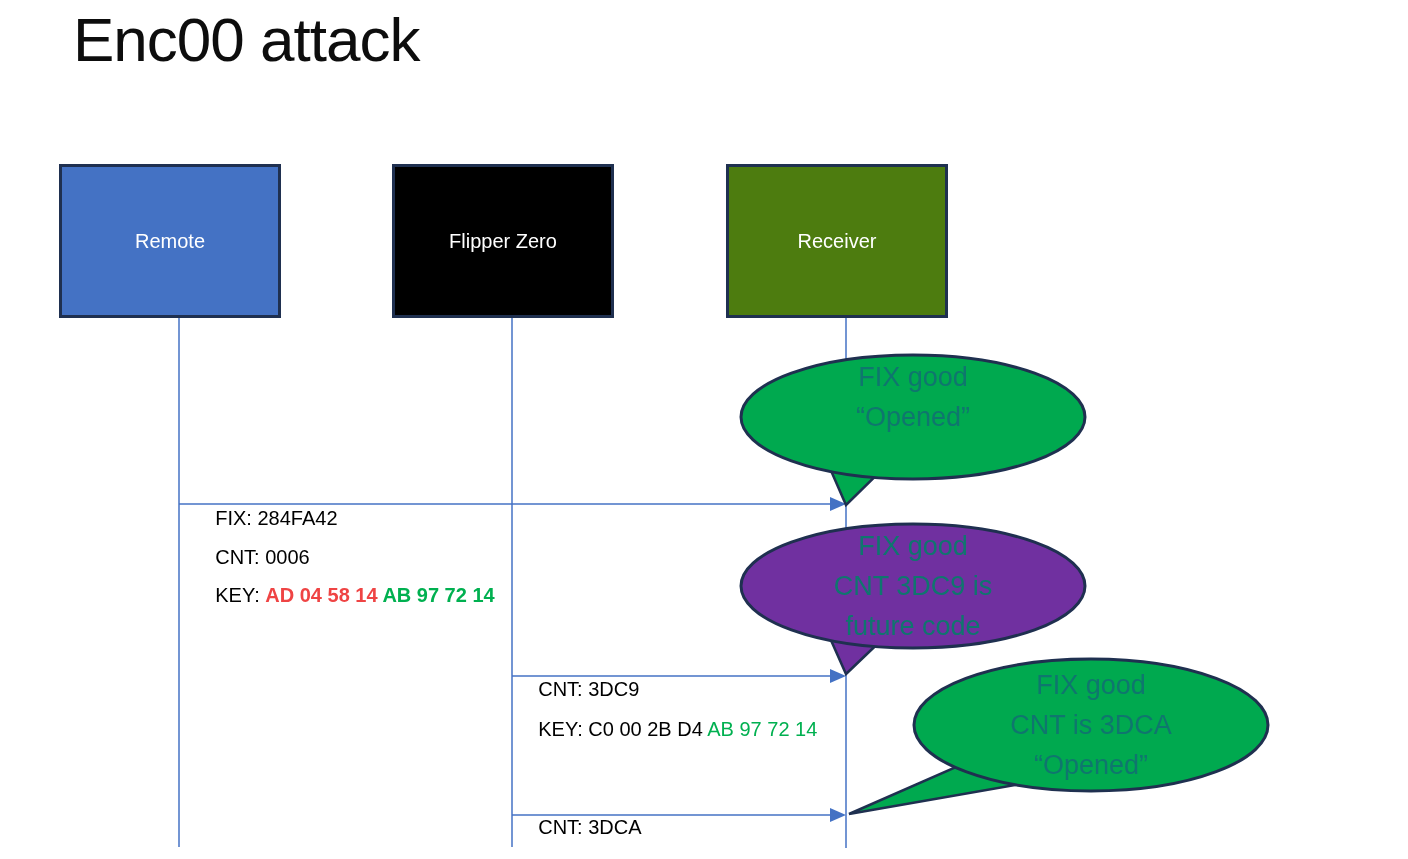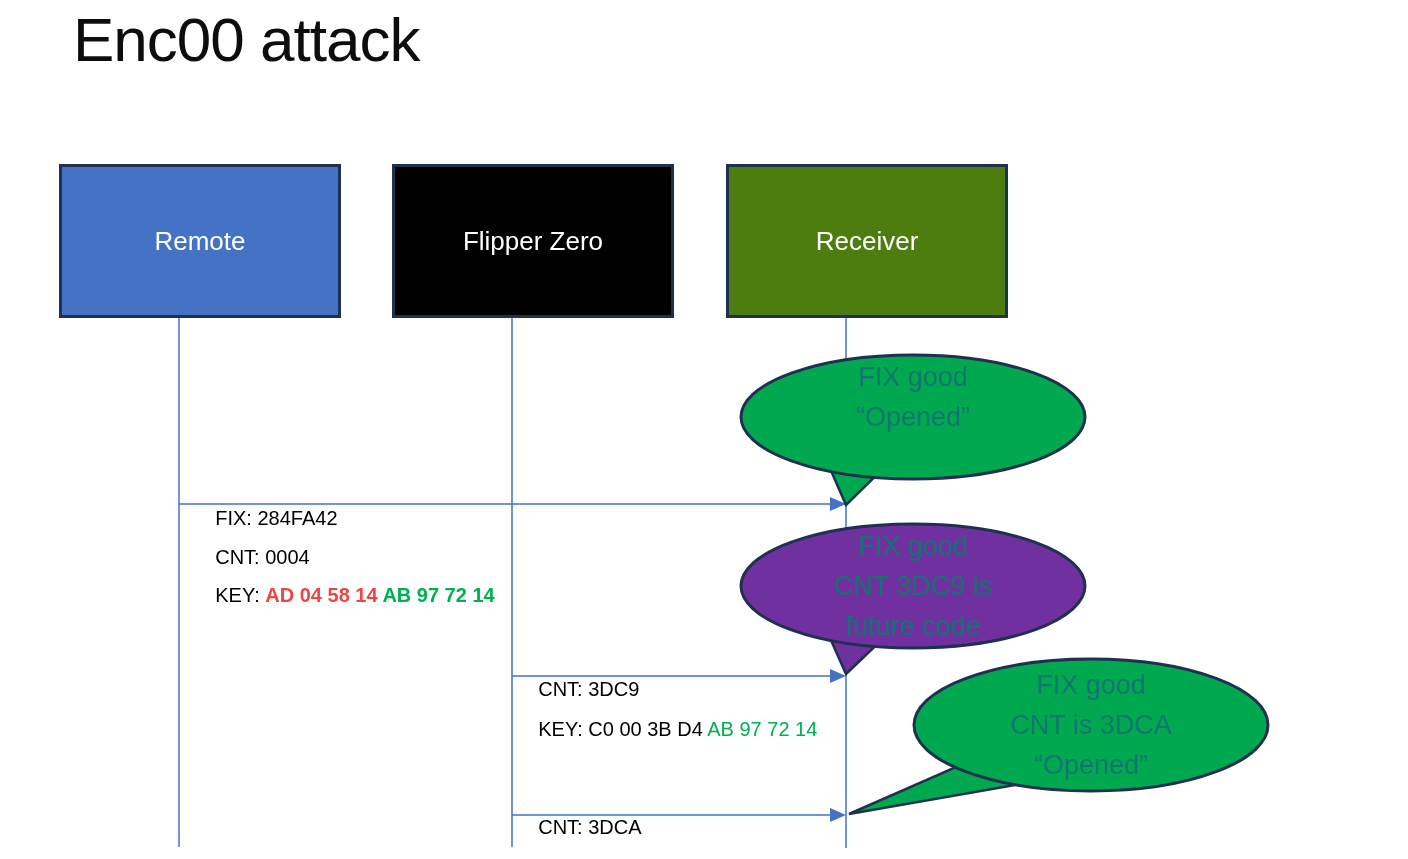--- a/index.html
+++ b/index.html
@@ -27,28 +27,28 @@
 
   svg.overlay {
     position: absolute;
     left: 0; top: 0;
     width: 1408px; height: 859px;
   }
 
   .actor-box {
     position: absolute;
     top: 164px;
-    width: 282px;
+    width: 222px;
     height: 154px;
     border: 3px solid #1F3050;
     display: flex;
     align-items: center;
     justify-content: center;
     color: #ffffff;
-    font-size: 26px;
+    font-size: 20px;
     font-weight: 400;
     text-align: center;
   }
   .actor-remote   { left: 59px;  background: #4472C4; }
   .actor-flipper  { left: 392px; background: #000000; }
   .actor-receiver { left: 726px; background: #4d7c0f; }
 
   .msg-line {
     position: absolute;
     font-size: 20px;
@@ -110,31 +110,31 @@
     <span>Flipper Zero</span>
   </div>
   <div class="actor-box actor-receiver">
     <span>Receiver</span>
   </div>
 
   <div class="msg-line" style="left:193px; top:470px;">
     <span>FIX: 284FA42</span>
   </div>
   <div class="msg-line" style="left:193px; top:509px;">
-    <span>CNT: 0004</span>
+    <span>CNT: 0006</span>
   </div>
   <div class="msg-line" style="left:193px; top:547px;">
     <span>KEY: </span><span class="seg-red">AD 04 58 14 </span><span class="seg-green-bold">AB 97 72 14</span>
   </div>
 
   <div class="msg-line" style="left:516px; top:641px;">
     <span>CNT: 3DC9</span>
   </div>
   <div class="msg-line" style="left:516px; top:681px;">
-    <span>KEY: C0 00 3B D4 </span><span class="seg-green">AB 97 72 14</span>
+    <span>KEY: C0 00 2B D4 </span><span class="seg-green">AB 97 72 14</span>
   </div>
 
   <div class="msg-line" style="left:516px; top:779px;">
     <span>CNT: 3DCA</span>
   </div>
   <div class="msg-line" style="left:516px; top:821px;">
     <span>KEY: C0 02 8A 33 </span><span class="seg-green">AB 97 72 14</span>
   </div>
 
   <div class="bubble-text bubble1-text">

